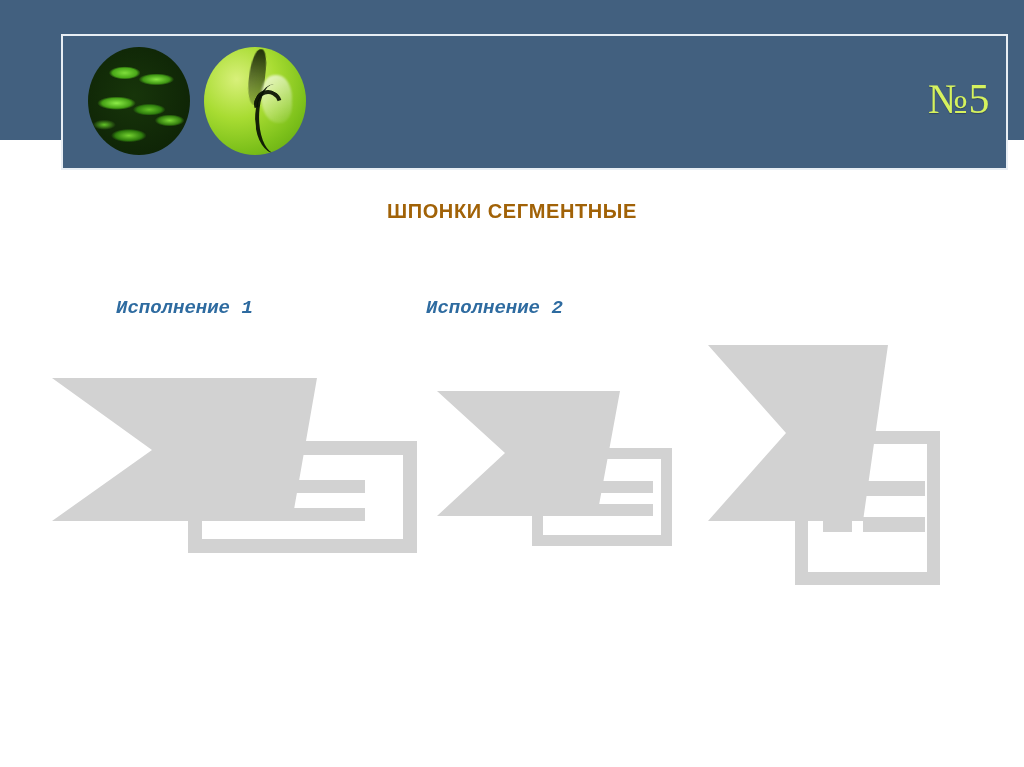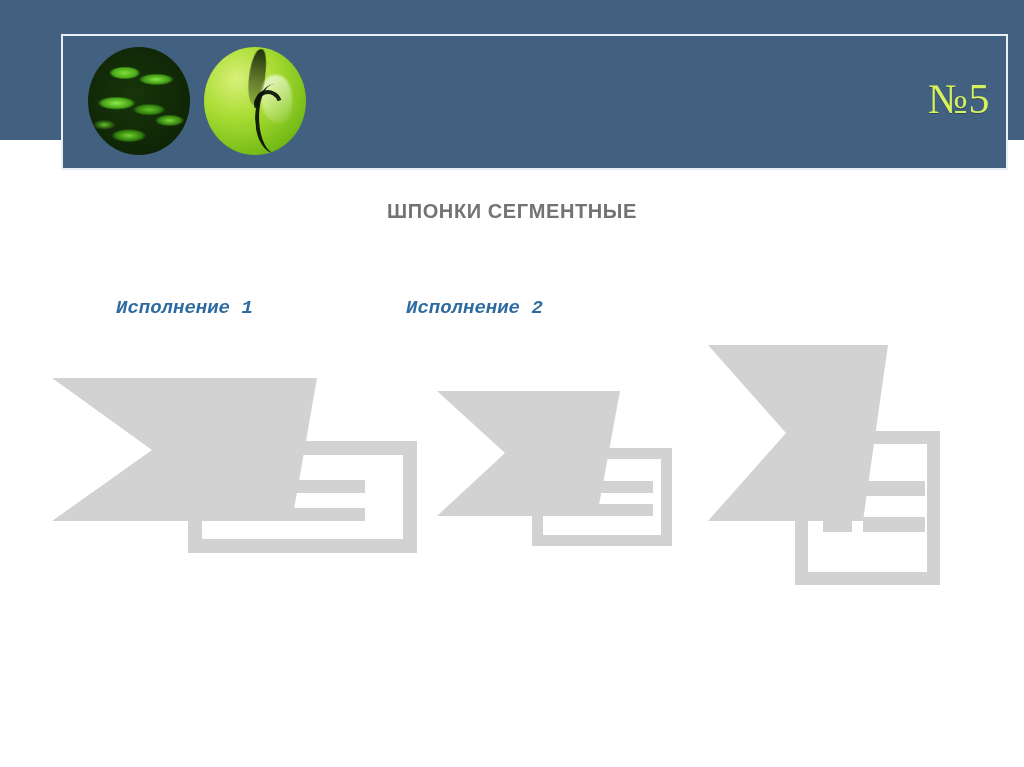--- a/index.html
+++ b/index.html
@@ -139,35 +139,35 @@
 
   
   .slide-title {
     position: absolute;
     left: 0;
     top: 200px;
     width: 1024px;
     text-align: center;
     font-size: 20px;
     font-weight: bold;
-    color: #737373;
+    color: #a16207;
     letter-spacing: 0.6px;
   }
 
   .variant-label {
     position: absolute;
     font-size: 19px;
     font-weight: bold;
     font-style: italic;
     color: #2e6ba0;
     white-space: nowrap;
     font-family: Liberation Mono, monospace;
   }
   .variant-label.v1 { left: 116px; top: 297px; }
-  .variant-label.v2 { left: 406px; top: 297px; }
+  .variant-label.v2 { left: 426px; top: 297px; }
 
   
   .placeholder {
     position: absolute;
   }
   .placeholder .ph-chevron {
     position: absolute;
     left: 0;
     top: 0;
     background: #d2d2d2;

